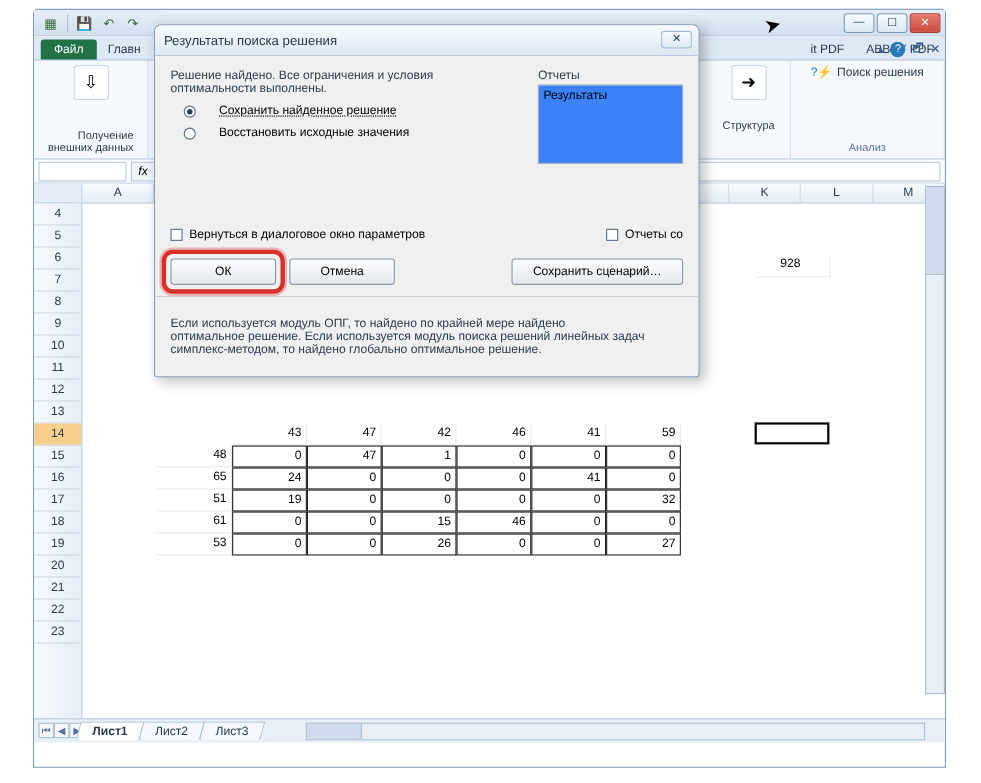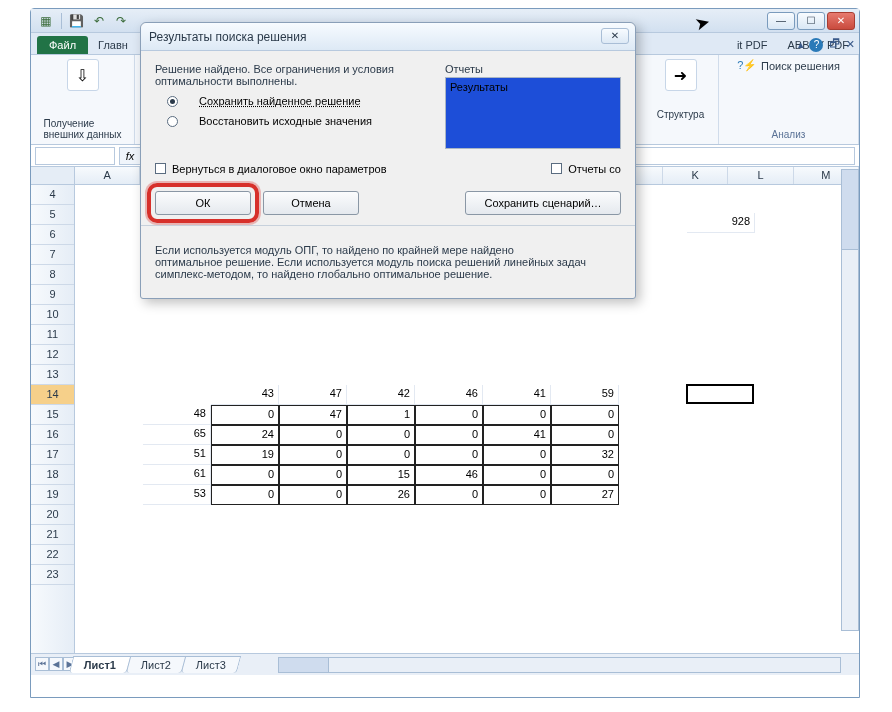--- a/index.html
+++ b/index.html
@@ -19,21 +19,21 @@
 
 .ribbon-tabs { height: 22px; display:flex; align-items:flex-end; padding-left:6px; gap:0; background:#dfe9f5; border-bottom:1px solid #b7c9de; position:relative; }
 .file-tab { background:#217346; color:#fff; font-size:11px; padding:3px 12px; border-radius:3px 3px 0 0; }
 .rtab { font-size:11px; color:#2b3a4a; padding:3px 10px; cursor:default; }
 .ribbon-right { position:absolute; right:4px; top:2px; display:flex; gap:6px; align-items:center; }
 .ribbon-right span { font-size:11px; color:#3a5a8a; }
 
 .ribbon-body { height: 90px; background:#f5f8fc; border-bottom:1px solid #b7c9de; display:flex; }
 .ribbon-group { border-right:1px solid #d0dceb; padding:4px 8px; display:flex; flex-direction:column; align-items:center; justify-content:space-between; }
 .rg-icon { width:32px; height:32px; background:#fff; border:1px solid #c7d6e8; border-radius:3px; display:flex; align-items:center; justify-content:center; font-size:16px; }
-.rg-label { font-size:10px; color:#2b3a4a; text-align:left; line-height:1.1; }
+.rg-label { font-size:10px; color:#2b3a4a; text-align:right; line-height:1.1; }
 .rg-title { font-size:10px; color:#5a7296; }
 .ribbon-spacer { flex:1; }
 .rg-analysis { width:140px; }
 .rg-analysis .solver-btn { font-size:11px; color:#2b3a4a; display:flex; align-items:center; gap:4px; }
 
 
 .formula-bar { height: 22px; border-bottom:1px solid #b7c9de; display:flex; align-items:center; }
 .namebox { width:80px; height:18px; border:1px solid #b7c9de; margin:0 4px; font-size:11px; padding:1px 4px; background:#fff; }
 .fx-btn { width:22px; height:18px; border:1px solid #b7c9de; font-size:11px; font-style:italic; background:#f0f5fb; text-align:center; line-height:16px; }
 .formula-in { flex:1; height:18px; border:1px solid #b7c9de; margin:0 4px; background:#fff; }
@@ -69,25 +69,25 @@
 .zoom-slider { width:100px; height:4px; background:#a9bed6; position:relative; }
 .zoom-slider .thumb { position:absolute; left:48px; top:-4px; width:6px; height:12px; background:#f0f5fa; border:1px solid #7a9bbd; }
 
 
 .dialog { position:absolute; left:140px; top:22px; width:496px; background:#f0f0f0; border:1px solid #8a9fb8; box-shadow: 4px 4px 12px rgba(0,0,0,0.25); border-radius:6px 6px 3px 3px; }
 .dlg-title { height:28px; background:linear-gradient(#f7fbff,#dde9f5); border-bottom:1px solid #b7c9de; border-radius:6px 6px 0 0; display:flex; align-items:center; padding:0 8px; font-size:12px; color:#2b3a4a; position:relative; }
 .dlg-close { position:absolute; right:6px; top:5px; width:28px; height:16px; border:1px solid #a9bed6; border-radius:3px; background:linear-gradient(#f7fbff,#dde9f5); font-size:10px; text-align:center; line-height:14px; }
 .dlg-body { padding:12px 14px 10px; }
 .msg { font-size:11px; color:#2b3a4a; }
 .sect-label { font-size:11px; color:#2b3a4a; margin-bottom:2px; }
-.reports-box { border:1px solid #aab6c4; background:#1d4ed8; height:72px; font-size:11px; padding:3px 4px; }
+.reports-box { border:1px solid #aab6c4; background:#3b82f6; height:72px; font-size:11px; padding:3px 4px; }
 .radio-row { display:flex; align-items:center; gap:21px; font-size:11px; margin:8px 0 4px 12px; }
 .radio { width:11px; height:11px; border:1px solid #5a6c80; border-radius:50%; display:inline-flex; align-items:center; justify-content:center; background:#fff;}
 .radio.checked::after { content:''; width:5px; height:5px; background:#2b3a4a; border-radius:50%; }
-.chk-row { display:flex; gap:6px; font-size:11px; }
+.chk-row { display:flex; align-items:center; gap:6px; font-size:11px;margin-top:44px; }
 .chk { width:11px; height:11px; border:1px solid #5a6c80; background:#fff; }
 .dlg-sep { height:1px; background:#c7d1dc; margin:10px -14px; }
 .btn { min-width:90px; height:24px; font-size:11px; border:1px solid #8a97a5; background:linear-gradient(#fbfcfd,#e5e9ee); border-radius:3px; text-align:center; line-height:22px; display:inline-block; }
 .ok-highlight { position:absolute; border:4px solid #d7302b; border-radius:10px; pointer-events:none; box-shadow: 0 0 0 2px rgba(215,48,43,0.3);}
 .bold { font-weight:bold; }
 
 .cursor-arrow { position:absolute; left:695px; top:12px; font-size:18px; color:#000; pointer-events:none; transform: rotate(-15deg); }
 </style>
 </head>
 <body>
@@ -180,21 +180,21 @@
         <div class="row-h">16</div>
         <div class="row-h">17</div>
         <div class="row-h">18</div>
         <div class="row-h">19</div>
         <div class="row-h">20</div>
         <div class="row-h">21</div>
         <div class="row-h">22</div>
         <div class="row-h">23</div>
       </div>
     <div class="cells" id="cells">
-        <div class="cell" style="left: 612px; top: 28px; width: 68px;">928</div>
+        <div class="cell" style="left: 612px; top: 47px; width: 68px; text-align: center;">928</div>
         <div class="cell" style="left: 136px; top: 200px; width: 68px;">43</div>
         <div class="cell" style="left: 204px; top: 200px; width: 68px;">47</div>
         <div class="cell" style="left: 272px; top: 200px; width: 68px;">42</div>
         <div class="cell" style="left: 340px; top: 200px; width: 68px;">46</div>
         <div class="cell" style="left: 408px; top: 200px; width: 68px;">41</div>
         <div class="cell" style="left: 476px; top: 200px; width: 68px;">59</div>
         <div class="cell" style="left: 68px; top: 220px; width: 68px;">48</div>
         <div class="cell thick" style="left: 136px; top: 220px; width: 68px;">0</div>
         <div class="cell thick" style="left: 204px; top: 220px; width: 68px;">47</div>
         <div class="cell thick" style="left: 272px; top: 220px; width: 68px;">1</div>
@@ -266,21 +266,21 @@
         <div class="msg">оптимальности выполнены.</div>
         <div class="radio-row">
           <span class="radio checked"></span>
           <span style="text-decoration:underline;text-decoration-style:dotted">Сохранить найденное решение</span>
         </div>
         <div class="radio-row">
           <span class="radio"></span>
           <span>Восстановить исходные значения</span>
         </div>
       </div>
-      <div style="width:176px">
+      <div style="width:132px">
         <div class="sect-label">Отчеты</div>
         <div class="reports-box">
           <div>Результаты</div>
         </div>
       </div>
     </div>
 
     <div style="display:flex; justify-content:space-between; margin-top:14px;">
       <div class="chk-row">
         <span class="chk"></span>

